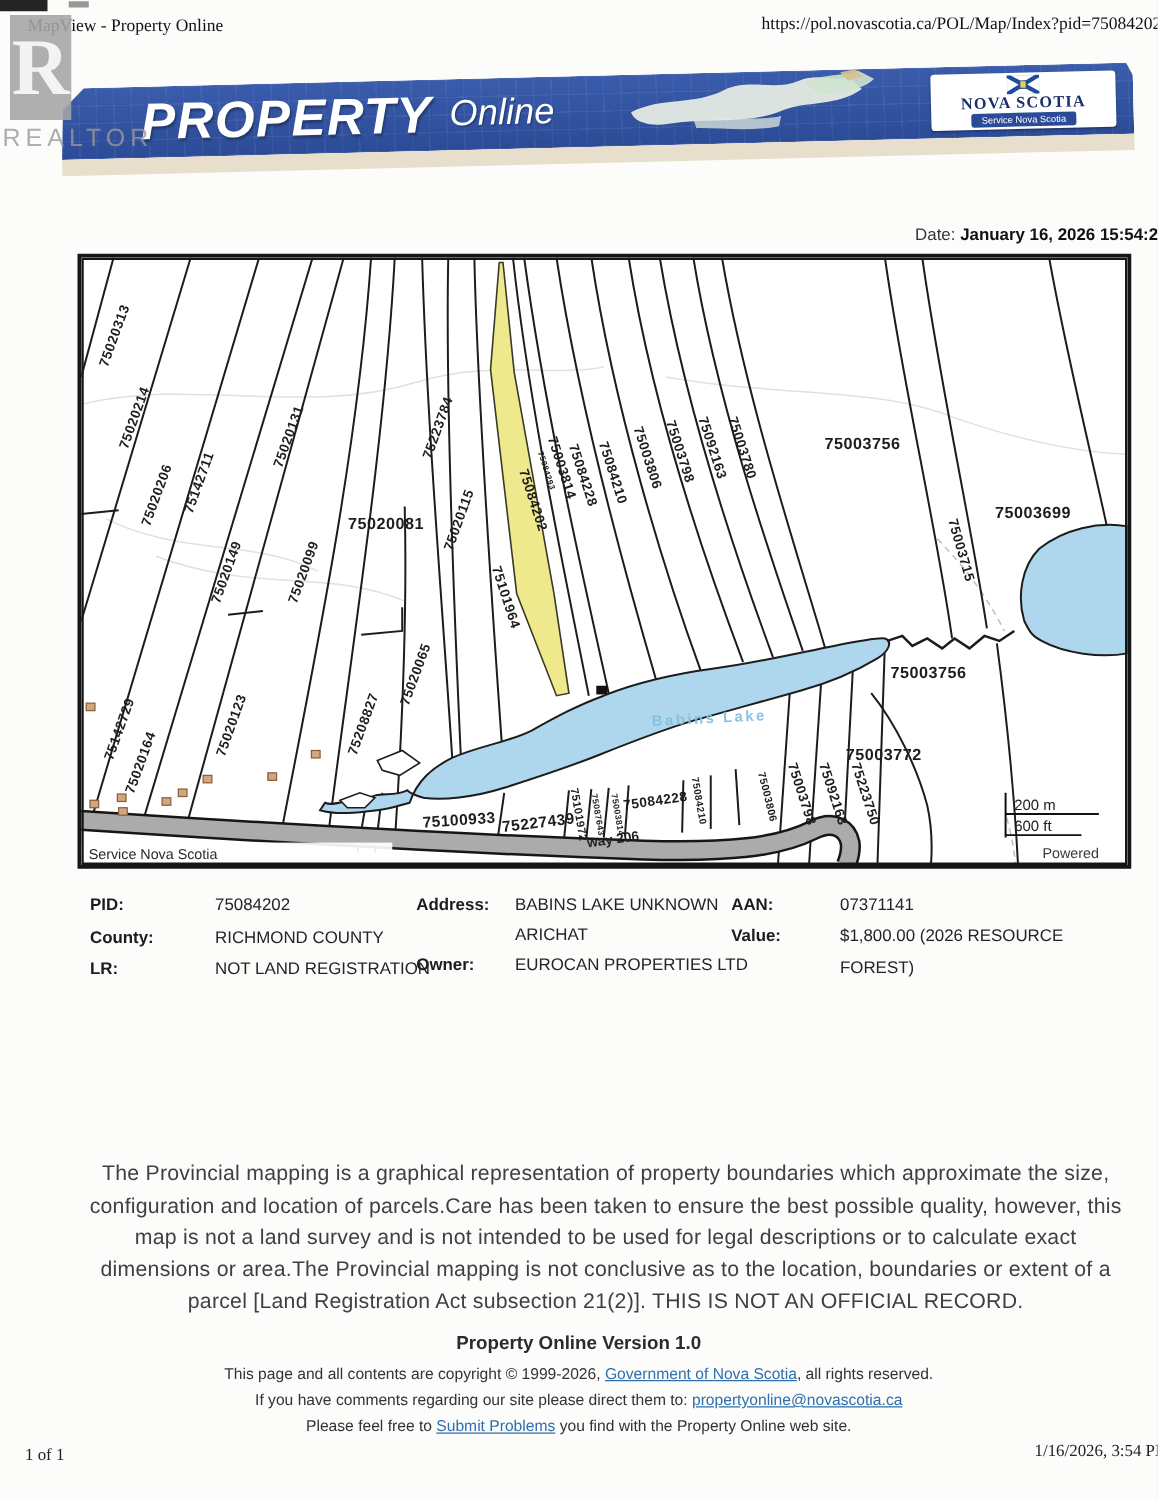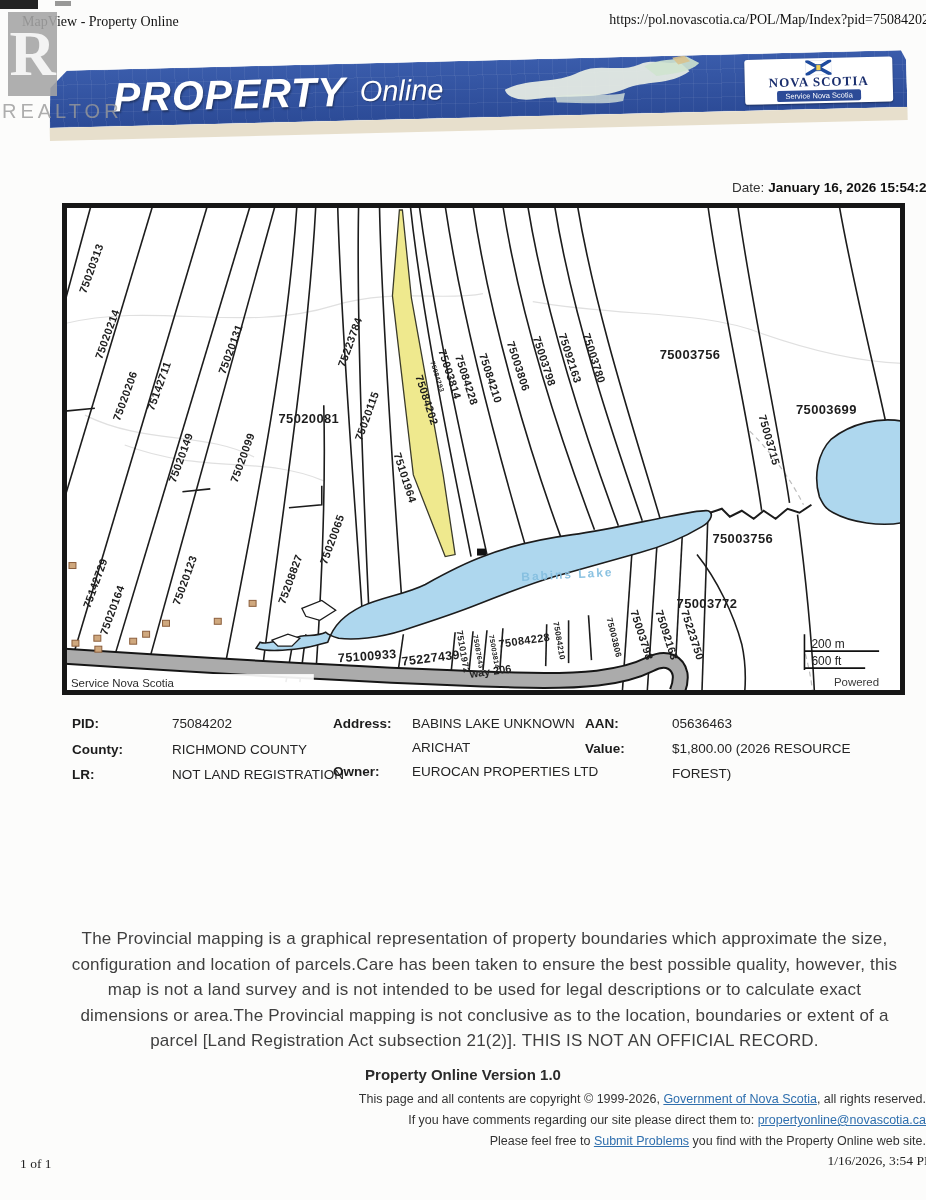--- a/index.html
+++ b/index.html
@@ -53,21 +53,21 @@
   
   .dl{font-size:13.5px;font-weight:bold;color:#1c1c1c;}
   .dv{font-size:13.5px;color:#242424;}
 
   
   #disclaimer{left:62px;top:926px;width:845px;font-size:17px;line-height:25.5px;color:#3f3f3f;letter-spacing:.2px;text-align:center;}
 
   
   #footer{left:0;top:1066px;width:926px;text-align:center;color:#333;}
   #footer .v{font-size:15px;font-weight:bold;color:#2b2b2b;margin-bottom:6px;}
-  #footer .ln{font-size:12.5px;line-height:21px;text-align:right;}
+  #footer .ln{font-size:12.5px;line-height:21px;}
   .link{color:#2f6fae;text-decoration:underline;cursor:pointer;}
 
   .pgft{font-family:"Liberation Serif",serif;font-size:13.5px;color:#222;}
 </style>
 </head>
 <body>
 
 <div id="page">
 
   <div class="abs smudge1"></div>
@@ -271,21 +271,21 @@
     <div class="abs dl" style="left:72px;top:767px">LR:</div>
     <div class="abs dv" style="left:172px;top:767px">NOT LAND REGISTRATION</div>
 
     <div class="abs dl" style="left:333px;top:716px">Address:</div>
     <div class="abs dv" style="left:412px;top:716px">BABINS LAKE UNKNOWN</div>
     <div class="abs dv" style="left:412px;top:740px">ARICHAT</div>
     <div class="abs dl" style="left:333px;top:764px">Owner:</div>
     <div class="abs dv" style="left:412px;top:764px">EUROCAN PROPERTIES LTD</div>
 
     <div class="abs dl" style="left:585px;top:716px">AAN:</div>
-    <div class="abs dv" style="left:672px;top:716px">05636463</div>
+    <div class="abs dv" style="left:672px;top:716px">07371141</div>
     <div class="abs dl" style="left:585px;top:741px">Value:</div>
     <div class="abs dv" style="left:672px;top:741px">$1,800.00 (2026 RESOURCE</div>
     <div class="abs dv" style="left:672px;top:766px">FOREST)</div>
   </div>
 
   <div class="abs" id="disclaimer">The Provincial mapping is a graphical representation of property boundaries which approximate the size, configuration and location of parcels.Care has been taken to ensure the best possible quality, however, this map is not a land survey and is not intended to be used for legal descriptions or to calculate exact dimensions or area.The Provincial mapping is not conclusive as to the location, boundaries or extent of a parcel [Land Registration Act subsection 21(2)]. THIS IS NOT AN OFFICIAL RECORD.</div>
 
   <div class="abs" id="footer">
     <div class="v">Property Online Version 1.0</div>
     <div class="ln"><span>This page and all contents are copyright © 1999-2026, </span><a class="link">Government of Nova Scotia</a><span>, all rights reserved.</span></div>

